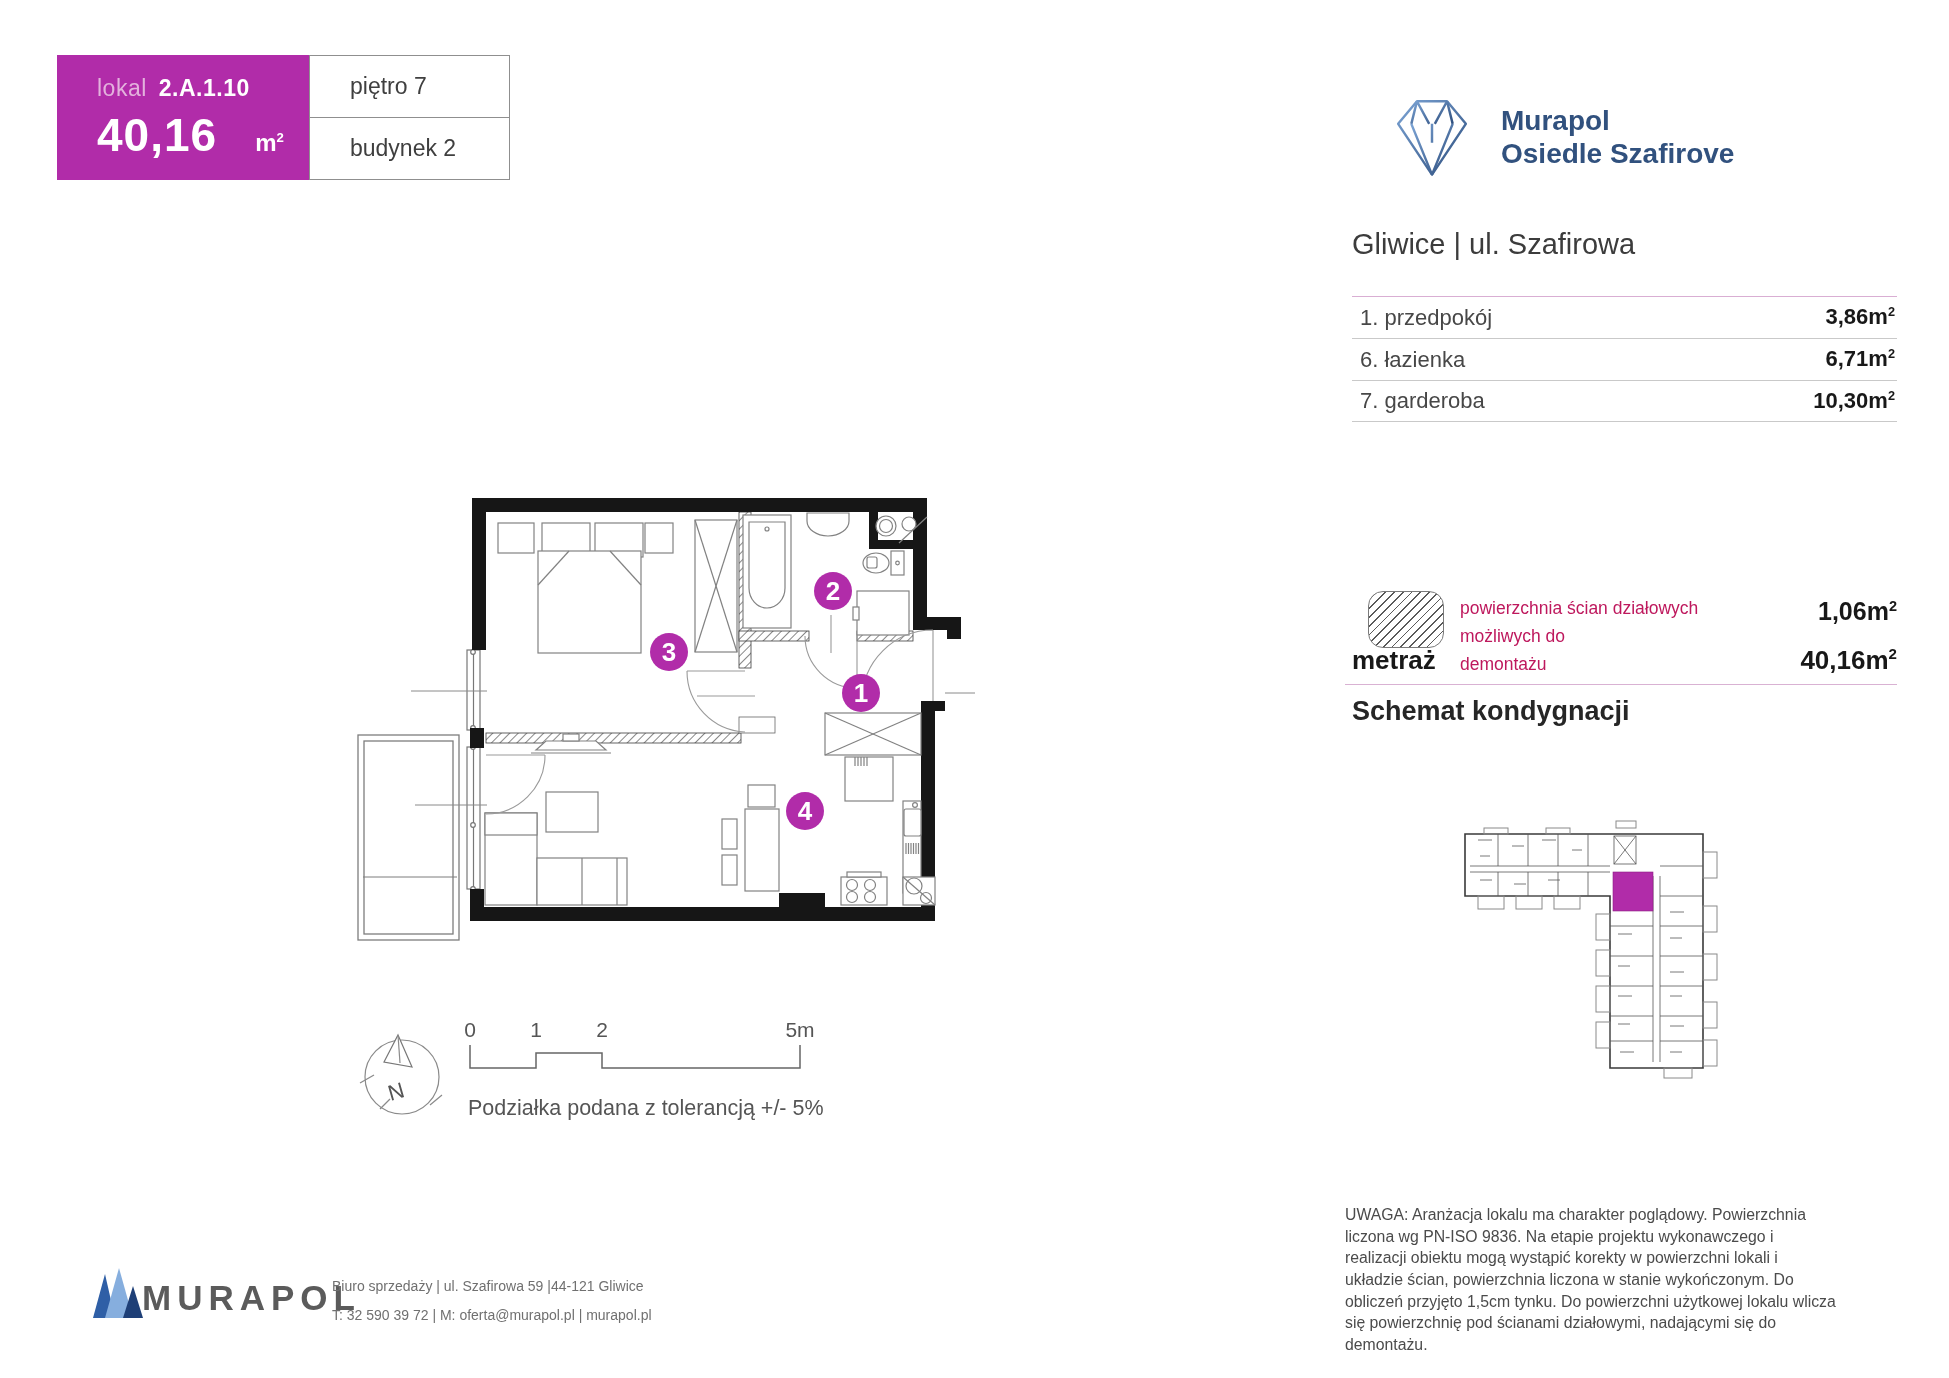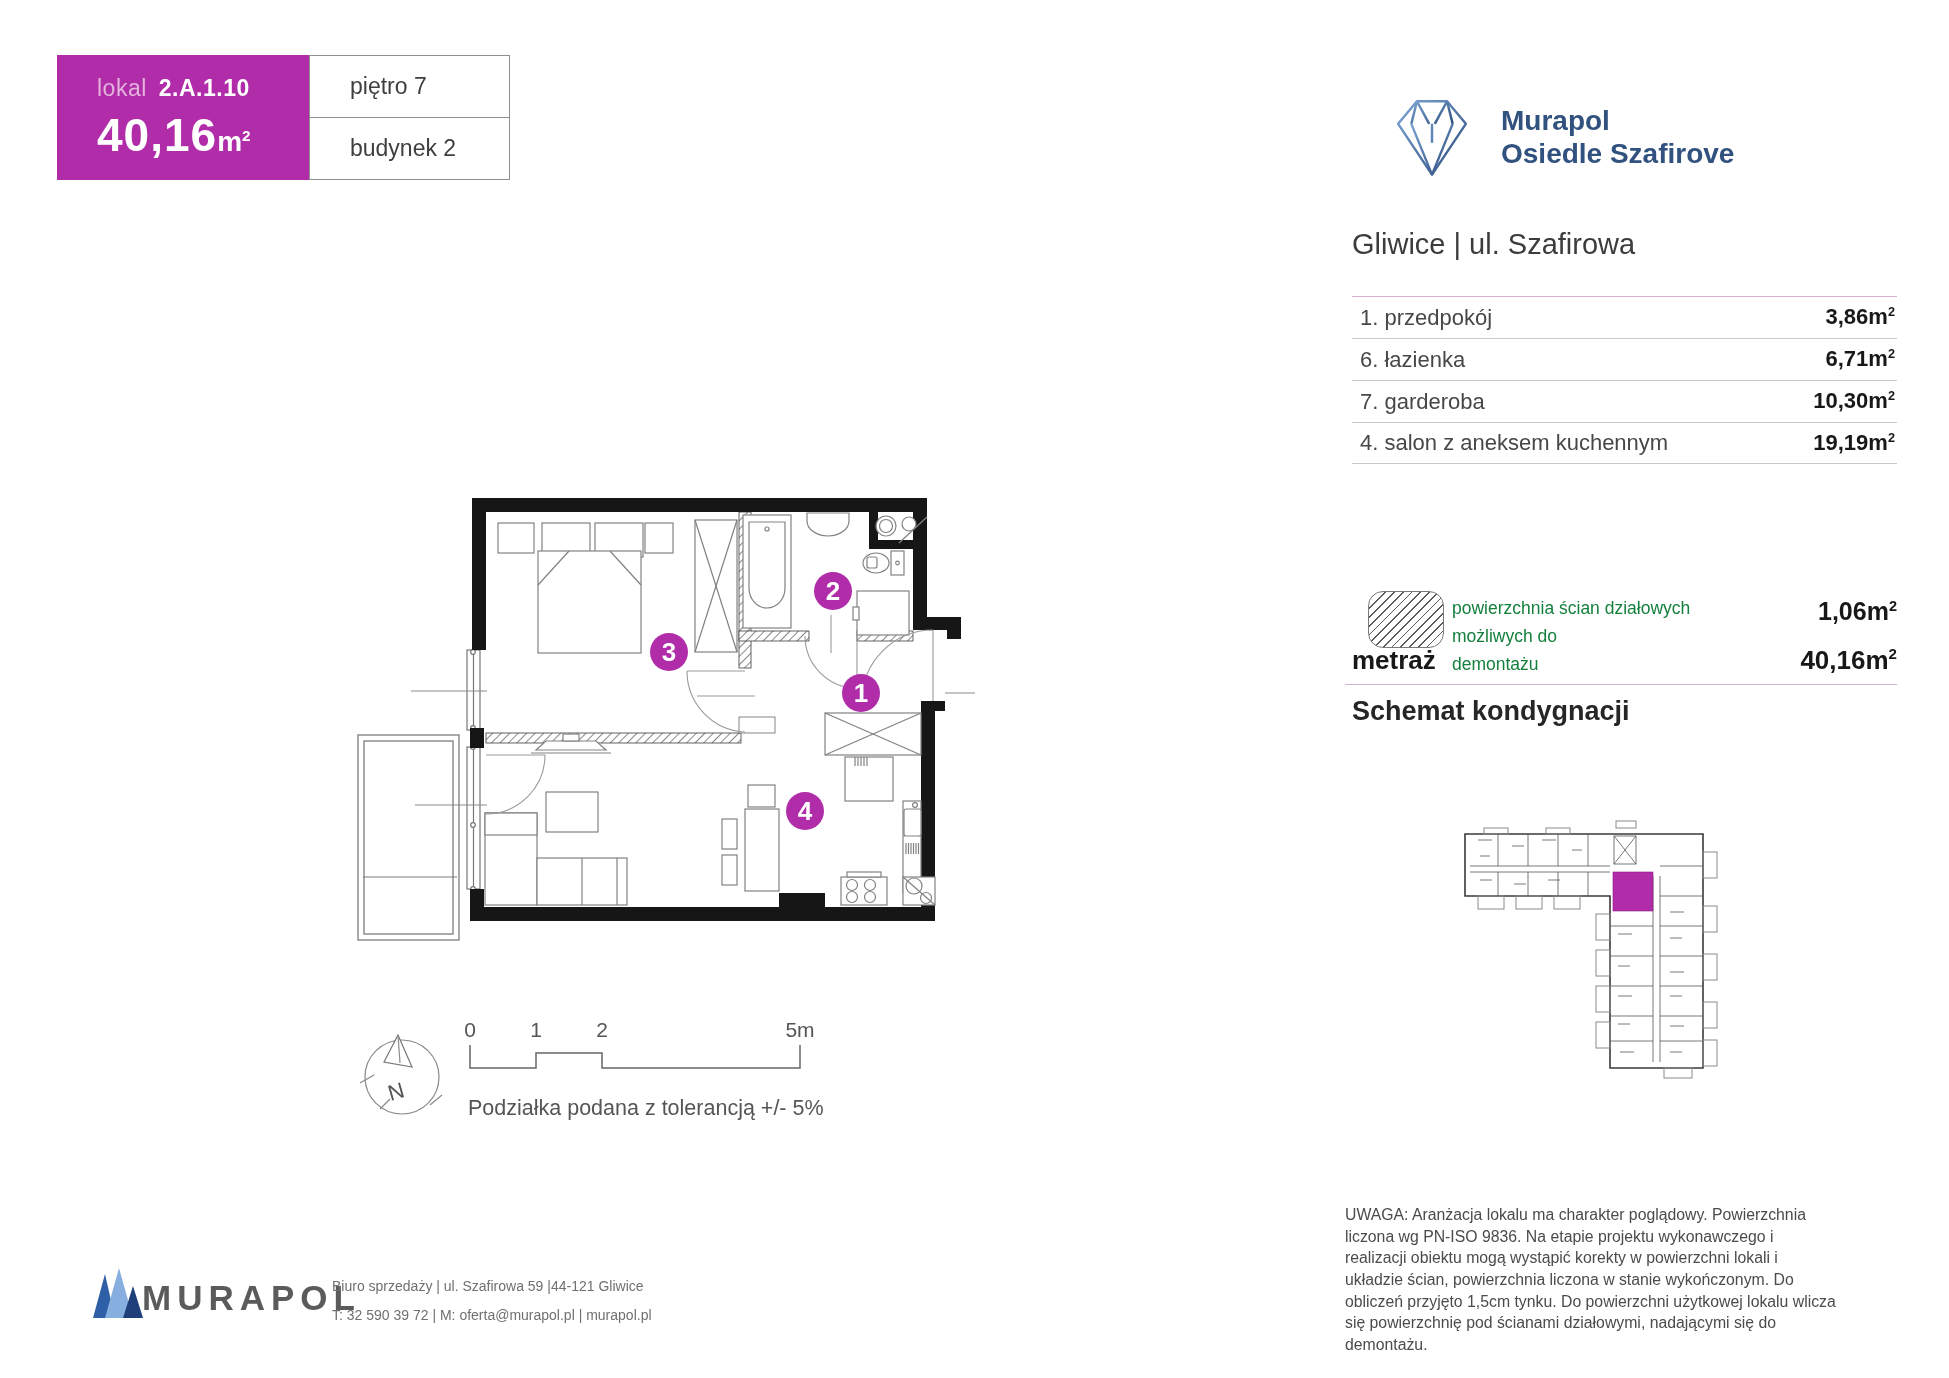--- a/index.html
+++ b/index.html
@@ -7,21 +7,21 @@
   .page { position:relative; width:1949px; height:1378px; background:#fff; overflow:hidden; }
 
   
   .unit-card { position:absolute; left:57px; top:55px; width:253px; height:125px;
     background:var(--accent); color:#fff; padding:20px 0 0 40px; }
   .unit-card .l1 { font-size:23px; letter-spacing:.5px; }
   .unit-card .l1 .lok { color:#e3b2dd; font-weight:400; }
   .unit-card .l1 .code { color:#fff; font-weight:bold; margin-left:12px; }
   .unit-card .l2 { margin-top:6px; font-weight:bold; }
   .unit-card .l2 .big { font-size:46px; letter-spacing:1px; }
-  .unit-card .l2 .unit { font-size:28px; }
+  .unit-card .l2 .unit { font-size:24px; margin-left:38px; }
   .unit-card sup { font-size:.55em; }
 
   .meta-box { position:absolute; left:309px; width:201px; height:63px; background:#fff;
     border:1px solid #8f8f8f; display:flex; align-items:center; padding-left:40px;
     font-size:23px; color:#3f3f3f; }
   .meta-box.floor { top:55px; }
   .meta-box.building { top:117px; }
 
   
   .brand { position:absolute; left:1385px; top:90px; display:flex; align-items:center; }
@@ -33,21 +33,21 @@
     border-top:1px solid #c9c9c9; }
   .rooms .row:first-child { border-top:1px solid #d9aed3; }
   .rooms .row:last-child { border-bottom:1px solid #c9c9c9; }
   .rooms .lab { font-size:22px; color:#474747; padding-left:8px; }
   .rooms .val { font-size:22px; font-weight:bold; color:#181818; padding-right:2px; }
   .rooms .val sup, .sum sup { font-size:.58em; }
 
   .legend { position:absolute; left:1368px; top:591px; display:flex; }
   .legend .swatch { width:76px; height:57px; border:1.4px solid #7a7a7a; border-radius:15px;
     background:repeating-linear-gradient(135deg, transparent 0 5px, #5a5a5a 5px 6.2px); }
-  .legend .note { margin-left:8px; width:312px; font-size:17.5px; line-height:28px; color:#15803d; padding-top:3px; }
+  .legend .note { margin-left:16px; width:312px; font-size:17.5px; line-height:28px; color:#be185d; padding-top:3px; }
   .sum { position:absolute; left:1352px; width:545px; display:flex; justify-content:flex-end; font-weight:bold; color:#181818; }
   .sum.demo { top:597px; font-size:25px; }
   .sum.metraz { top:645px; justify-content:space-between; font-size:26px; }
   .hr { position:absolute; left:1345px; width:552px; height:1px; background:#d9b2d3; top:684px; }
   .schemat-title { position:absolute; left:1352px; top:696px; font-size:27px; font-weight:bold; color:#262626; }
 
   
   .disclaimer { position:absolute; left:1345px; top:1204px; width:494px;
     font-size:15.8px; line-height:1.37; color:#4b4b4b; }
 
@@ -111,24 +111,20 @@
       <span class="val"><span>3,86</span><span>m</span><sup>2</sup></span>
     </div>
     <div class="row">
       <span class="lab">6. łazienka</span>
       <span class="val"><span>6,71</span><span>m</span><sup>2</sup></span>
     </div>
     <div class="row">
       <span class="lab">7. garderoba</span>
       <span class="val"><span>10,30</span><span>m</span><sup>2</sup></span>
     </div>
-    <div class="row">
-      <span class="lab">4. salon z aneksem kuchennym</span>
-      <span class="val"><span>19,19</span><span>m</span><sup>2</sup></span>
-    </div>
   </div>
 
   <div class="legend">
     <div class="swatch"></div>
     <div class="note">
       <div>powierzchnia ścian działowych możliwych do</div>
       <div>demontażu</div>
     </div>
   </div>
   <div class="sum demo">

